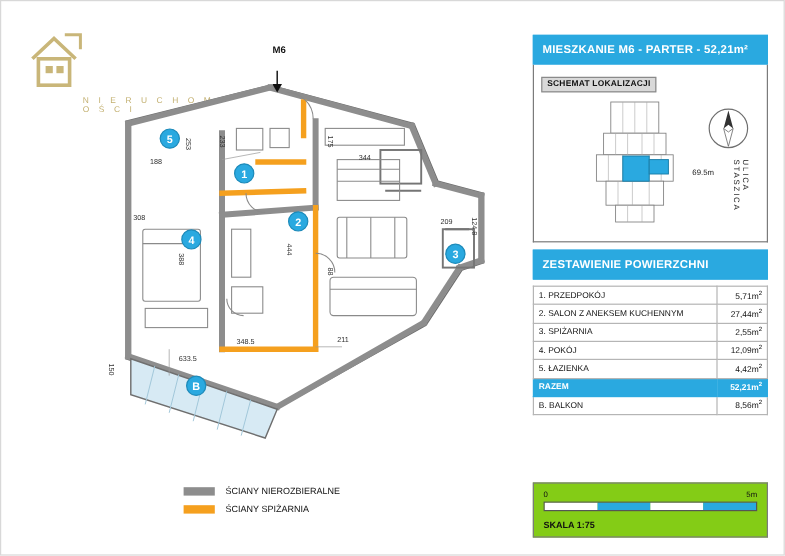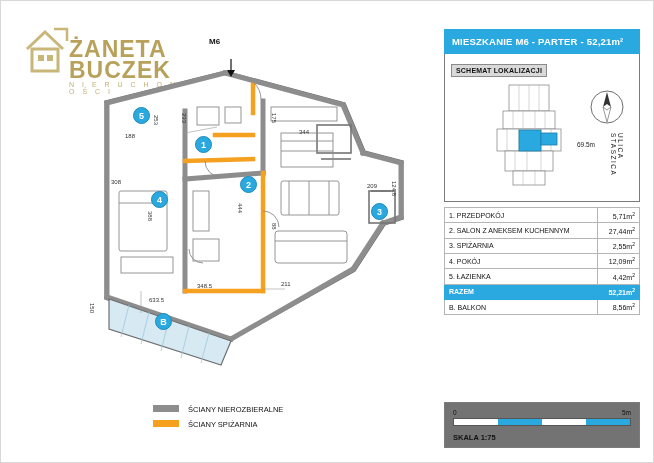--- a/index.html
+++ b/index.html
@@ -62,30 +62,30 @@
   .tbl{width:100%;border-collapse:collapse;margin-top:5px;font-size:7px;}
   .tbl td{padding:2.5px 4px;border:1px solid #b5b5b5;color:#111;}
   .tbl td.val{text-align:right;white-space:nowrap;}
   .tbl tr.sum td{background:#2aa9e0;color:#fff;font-weight:bold;border-color:#2aa9e0;}
   .tbl tr.bal td{border-top:1px solid #b5b5b5;}
   sup{font-size:5px;}
 
   
   .scale-box{
     position:absolute;left:443px;top:401px;width:196px;height:46px;
-    border:1px solid #7b7b7b;box-sizing:border-box;background:#737373;padding:6px 8px;
+    border:1px solid #7b7b7b;box-sizing:border-box;background:#84cc16;padding:6px 8px;
   }
   .sc-nums{display:flex;justify-content:space-between;font-size:6.5px;color:#111;}
   .sc-bar{display:flex;height:6px;margin-top:2px;border:1px solid #555;}
   .sc-bar div{flex:1;}
   .sc-label{font-size:7.5px;font-weight:bold;margin-top:7px;color:#111;}
 
   
   .legend{position:absolute;left:152px;top:404px;font-size:7.5px;color:#111;}
-  .leg-row{display:flex;align-items:flex-start;margin-bottom:6px;}
+  .leg-row{display:flex;align-items:center;margin-bottom:6px;}
   .leg-sw{width:26px;height:7px;margin-right:9px;}
   .sw-grey{background:#8d8d8d;}
   .sw-orange{background:#f5a01e;}
 
   
   .plan{position:absolute;left:84px;top:40px;width:350px;height:350px;}
   .plan svg{position:absolute;left:0;top:0;}
 
   .room-num{
     position:absolute;width:15px;height:15px;border-radius:50%;
@@ -103,24 +103,20 @@
 <div id="page">
 
   <div class="logo">
     <svg width="46" height="62" viewBox="0 0 46 62">
       <path d="M4 26 L22 9 L40 26" fill="none" stroke="#c9b679" stroke-width="3"></path>
       <rect x="9" y="26" width="26" height="22" fill="none" stroke="#c9b679" stroke-width="3"></rect>
       <rect x="15" y="32" width="6" height="6" fill="#c9b679"></rect>
       <rect x="24" y="32" width="6" height="6" fill="#c9b679"></rect>
       <path d="M31 6 L44 6 L44 18" fill="none" stroke="#c9b679" stroke-width="2.5"></path>
     </svg>
-    <div class="l-main">
-      <div>ŻANETA</div>
-      <div>BUCZEK</div>
-    </div>
     <div class="l-sub">N I E R U C H O M O Ś C I</div>
   </div>
 
   <div class="plan">
     <svg width="350" height="350" viewBox="0 0 350 350">
 
       <path d="M20 60 L140 30 L260 62 L280 110 L318 120 L318 178 L300 184 L270 230 L145 300 L20 258 Z" fill="#ffffff" stroke="#6f6f6f" stroke-width="1.2"></path>
 
       <g stroke="#8d8d8d" stroke-width="5" fill="none" stroke-linecap="square">
         <path d="M22 62 L140 32"></path>
@@ -193,21 +189,21 @@
       <path d="M146 18 L146 34" stroke="#111" stroke-width="1.2"></path>
       <path d="M146 36 l-4 -7 l8 0 Z" fill="#111"></path>
 
       <g stroke="#9a9a9a" stroke-width="0.6">
         <path d="M100 92 L132 86"></path>
         <path d="M56 250 L56 272"></path>
         <path d="M178 248 L200 248"></path>
       </g>
     </svg>
 
-    <div class="m6" style="left:124px;top:-4px;">M6</div>
+    <div class="m6" style="left:142px;top:-4px;">M6</div>
 
     <div class="room-num" style="left:110px;top:95px;">1</div>
     <div class="room-num" style="left:155px;top:135px;">2</div>
     <div class="room-num" style="left:286px;top:162px;">3</div>
     <div class="room-num" style="left:66px;top:150px;">4</div>
     <div class="room-num" style="left:48px;top:66px;">5</div>
     <div class="room-num" style="left:70px;top:272px;">B</div>
 
     <div class="dim" style="left:40px;top:92px;">188</div>
     <div class="dim v" style="left:68px;top:74px;">253</div>
@@ -279,20 +275,21 @@
           <circle cx="20" cy="20" r="16" fill="none" stroke="#6f6f6f" stroke-width="1"></circle>
           <path d="M20 5 L24 20 L20 17 L16 20 Z" fill="#333"></path>
           <path d="M20 35 L24 20 L20 23 L16 20 Z" fill="#fff" stroke="#555" stroke-width="0.6"></path>
         </svg>
 
         <div class="street">ULICA STASZICA</div>
         <div class="dist">69.5m</div>
       </div>
     </div>
 
+    <div class="p-title" style="margin-top:6px;">ZESTAWIENIE POWIERZCHNI</div>
     <table class="tbl">
       <tbody>
         <tr>
           <td>1. PRZEDPOKÓJ</td>
           <td class="val"><span>5,71m</span><sup>2</sup></td>
         </tr>
         <tr>
           <td>2. SALON Z ANEKSEM KUCHENNYM</td>
           <td class="val"><span>27,44m</span><sup>2</sup></td>
         </tr>

